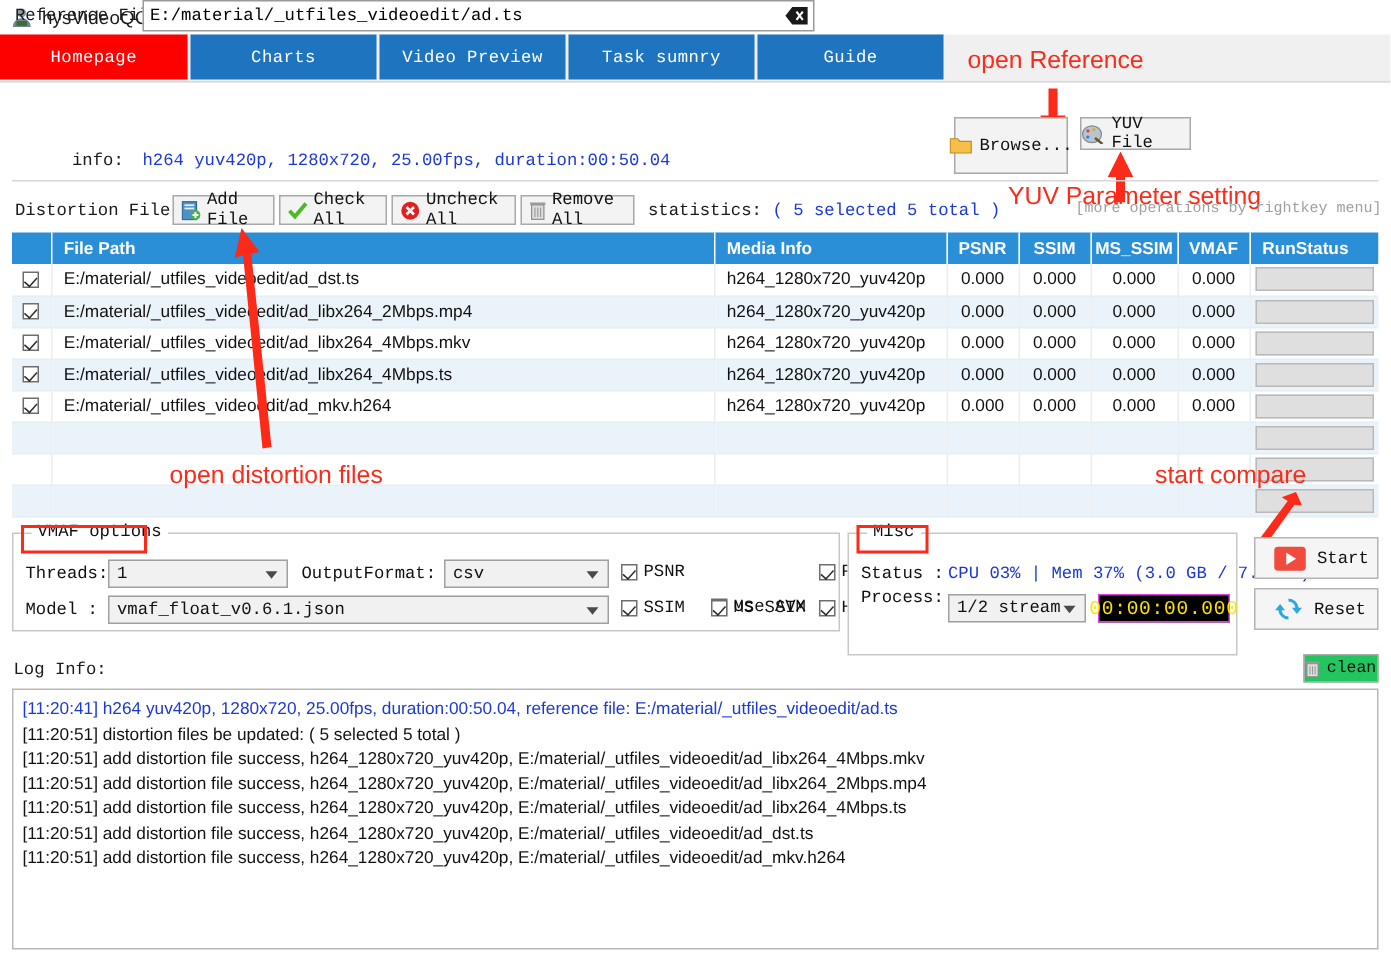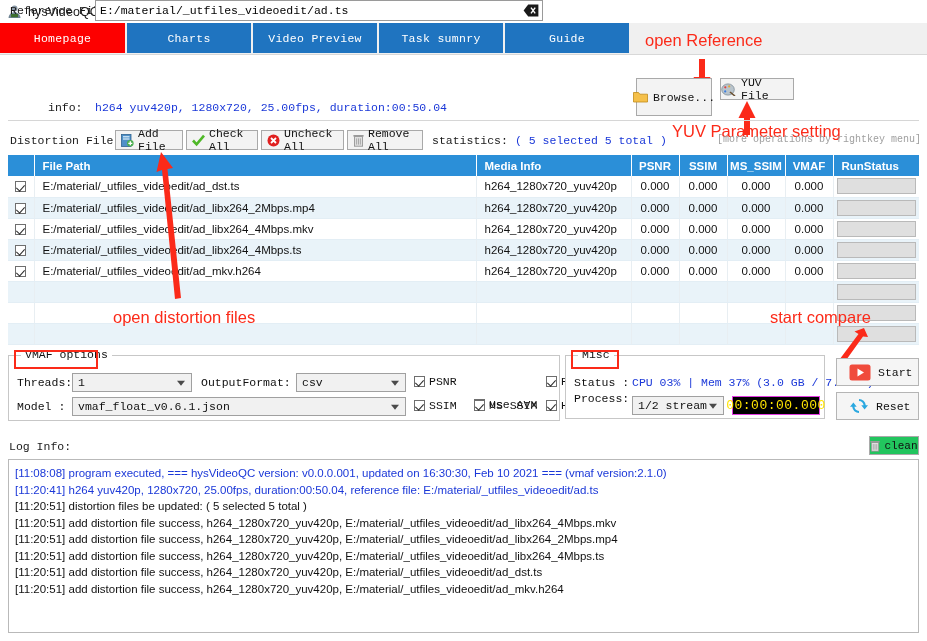--- a/index.html
+++ b/index.html
@@ -132,21 +132,21 @@
 
   
   .group {
     position:absolute; border:1px solid #c7c7c7; background:#fff;
   }
   .group > .legend {
     position:absolute; top:-8px; left:12px; background:#fff; padding:0 4px;
     font-family:"Liberation Mono", monospace; font-size:11.5px; color:#111;
   }
   #vmaf-group { left:8px; top:355px; width:552px; height:66px; }
-  #misc-group { left:565px; top:355px; width:260px; height:64px; }
+  #misc-group { left:565px; top:355px; width:260px; height:82px; }
 
   .opt-label { position:absolute; font-family:"Liberation Mono", monospace; font-size:11.5px; color:#111; }
   .sel {
     position:absolute; border:1px solid #a0a0a0; background:#f1f1f1; height:19px;
     display:flex; align-items:center; padding-left:5px;
     font-family:"Liberation Mono", monospace; font-size:11.5px; color:#111; cursor:pointer;
   }
   .sel .caret {
     position:absolute; right:6px; top:50%; transform:translateY(-45%);
     width:0;height:0;border-left:4px solid transparent;border-right:4px solid transparent;
@@ -552,21 +552,20 @@
     <span>
       <svg width="10" height="12" viewBox="0 0 11 13">
         <rect x="1.4" y="2.6" width="8.2" height="9.6" fill="#dfdfdf" stroke="#8c8c8c" stroke-width=".8"></rect>
         <rect x="0.4" y="1" width="10.2" height="1.6" fill="#9a9a9a"></rect>
         <path d="M3.6 4.4 L3.6 10.6 M5.5 4.4 L5.5 10.6 M7.4 4.4 L7.4 10.6" stroke="#9a9a9a" stroke-width=".8"></path>
       </svg>
     </span>
     <span>clean</span>
   </div>
   <div id="log-box">
-      <div class="logline blue">[11:08:08] program executed, === hysVideoQC version: v0.0.0.001, updated on 16:30:30, Feb 10 2021 === (vmaf version:2.1.0)</div>
       <div class="logline blue">[11:20:41] h264 yuv420p, 1280x720, 25.00fps, duration:00:50.04, reference file: E:/material/_utfiles_videoedit/ad.ts</div>
       <div class="logline ">[11:20:51] distortion files be updated: ( 5 selected  5 total )</div>
       <div class="logline ">[11:20:51] add distortion file success, h264_1280x720_yuv420p, E:/material/_utfiles_videoedit/ad_libx264_4Mbps.mkv</div>
       <div class="logline ">[11:20:51] add distortion file success, h264_1280x720_yuv420p, E:/material/_utfiles_videoedit/ad_libx264_2Mbps.mp4</div>
       <div class="logline ">[11:20:51] add distortion file success, h264_1280x720_yuv420p, E:/material/_utfiles_videoedit/ad_libx264_4Mbps.ts</div>
       <div class="logline ">[11:20:51] add distortion file success, h264_1280x720_yuv420p, E:/material/_utfiles_videoedit/ad_dst.ts</div>
       <div class="logline ">[11:20:51] add distortion file success, h264_1280x720_yuv420p, E:/material/_utfiles_videoedit/ad_mkv.h264</div>
     </div>
 
 </div>

